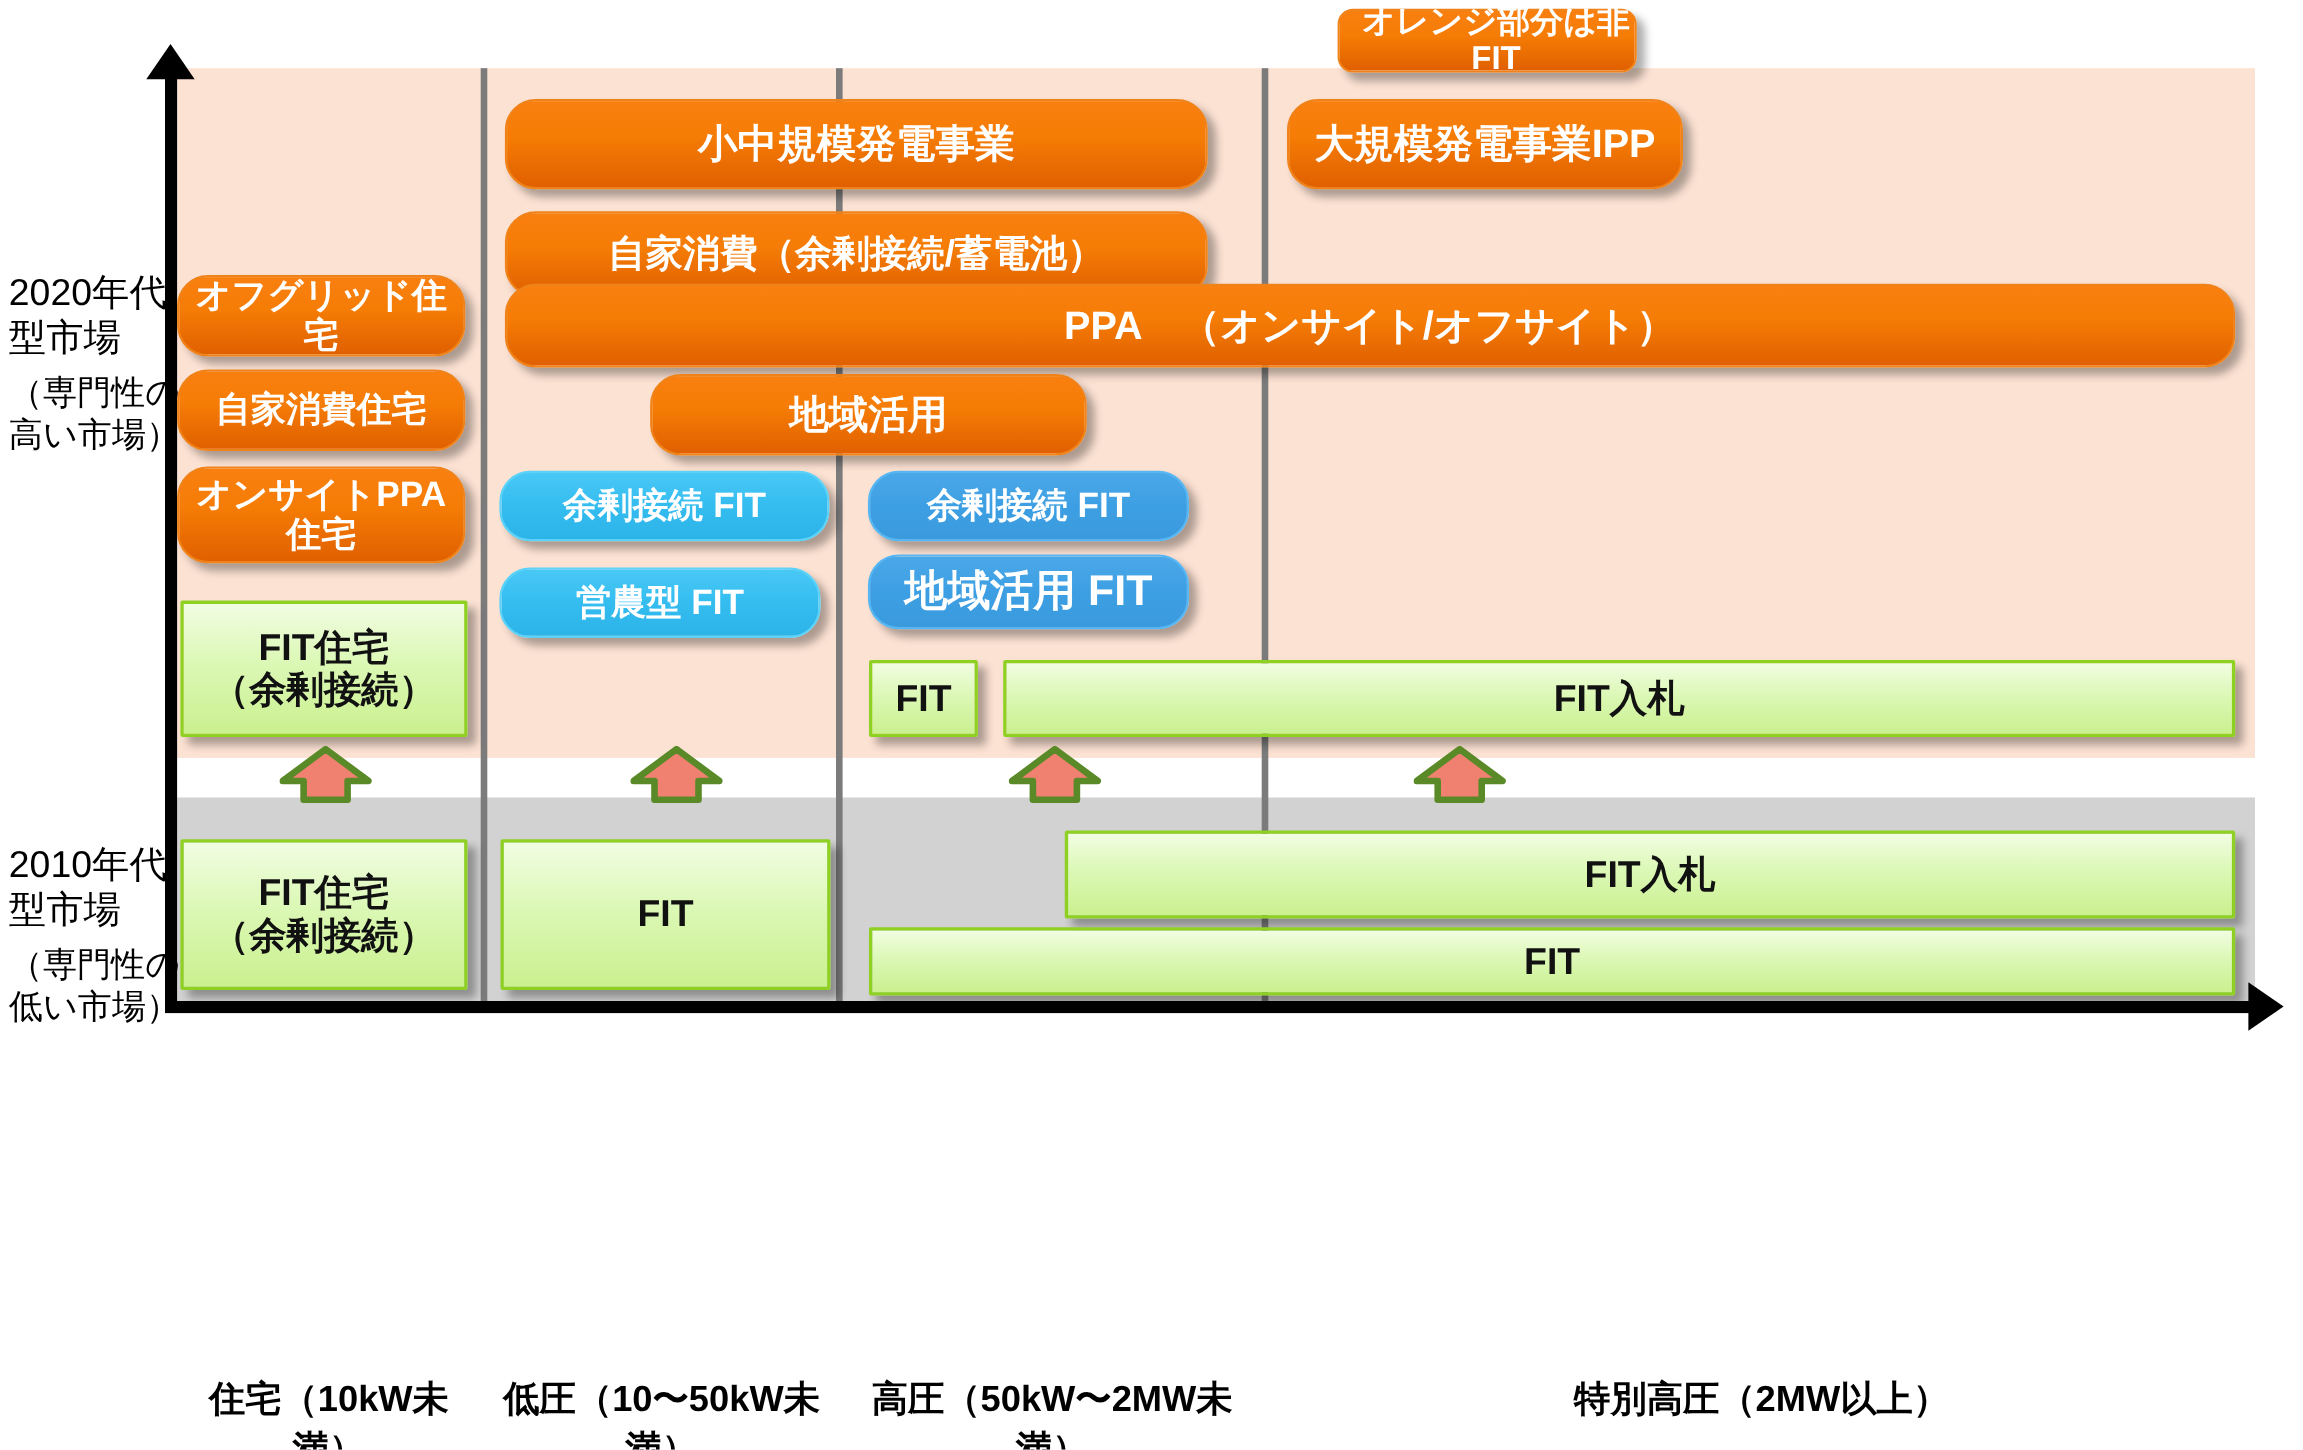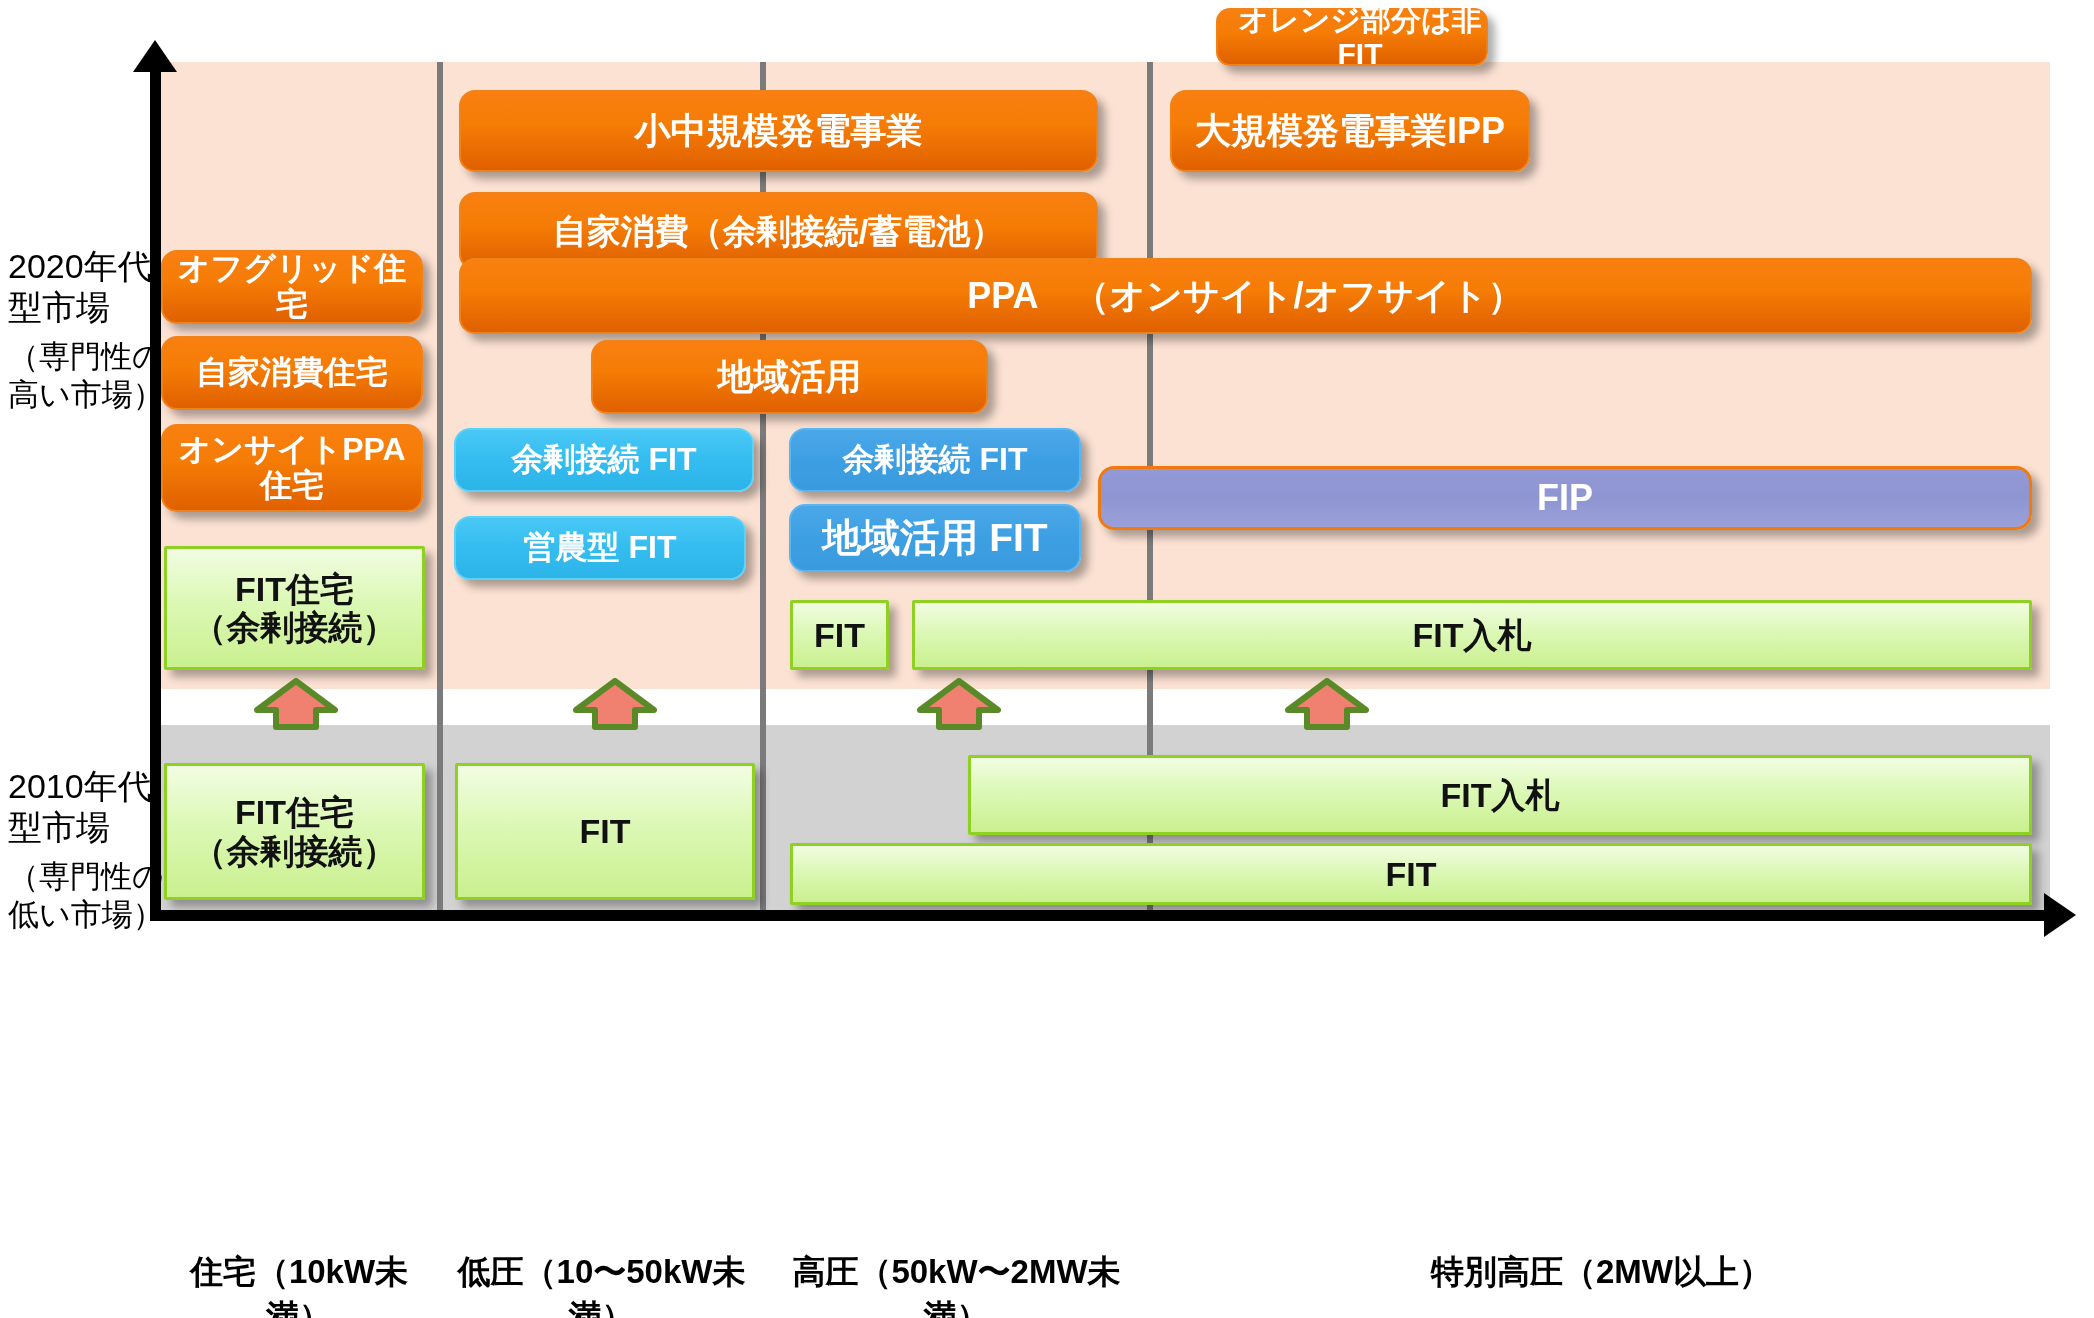--- a/index.html
+++ b/index.html
@@ -24,21 +24,21 @@
   
   .side-cap{position:absolute;color:#000;line-height:1.22;white-space:pre-line;}
   .side-cap.big{font-size:34px;}
   .side-cap.small{font-size:31px;}
 
   
   .cat-cap{position:absolute;top:1250px;font-size:33px;font-weight:700;color:#000;text-align:center;}
 
   
   .node{position:absolute;display:flex;align-items:center;justify-content:center;
-        text-align:center;box-sizing:border-box;border-radius:16px;
+        text-align:center;box-sizing:border-box;border-radius:28px;
         font-weight:700;line-height:1.12;
         box-shadow:7px 7px 8px rgba(0,0,0,.32);}
 
   .node.orange{
      background:linear-gradient(180deg,#f98010 0%,#f57c05 42%,#e06000 100%);
      border:2px solid #f0821a;color:#fff;}
   .node.blue-light{
      background:linear-gradient(180deg,#49c8f5 0%,#35bdf0 48%,#2cb3e8 100%);
      border:2px solid #5cd2f8;color:#fff;}
   .node.blue-dark{
@@ -122,23 +122,20 @@
   </div>
 
   <div class="node blue-light" style="left:454px;top:428px;width:300px;height:64px;font-size:32px;">
     <span>余剰接続 FIT</span>
   </div>
 
   <div class="node blue-dark" style="left:789px;top:428px;width:292px;height:64px;font-size:32px;">
     <span>余剰接続 FIT</span>
   </div>
 
-  <div class="node purple" style="left:1098px;top:466px;width:934px;height:64px;font-size:36px;">
-    <span>FIP</span>
-  </div>
 
   <div class="node blue-light" style="left:454px;top:516px;width:292px;height:64px;font-size:32px;">
     <span>営農型 FIT</span>
   </div>
 
   <div class="node blue-dark" style="left:789px;top:504px;width:292px;height:68px;font-size:39px;">
     <span>地域活用 FIT</span>
   </div>
 
   <div class="node green" style="left:164px;top:546px;width:261px;height:124px;font-size:34px;white-space:pre-line;">

